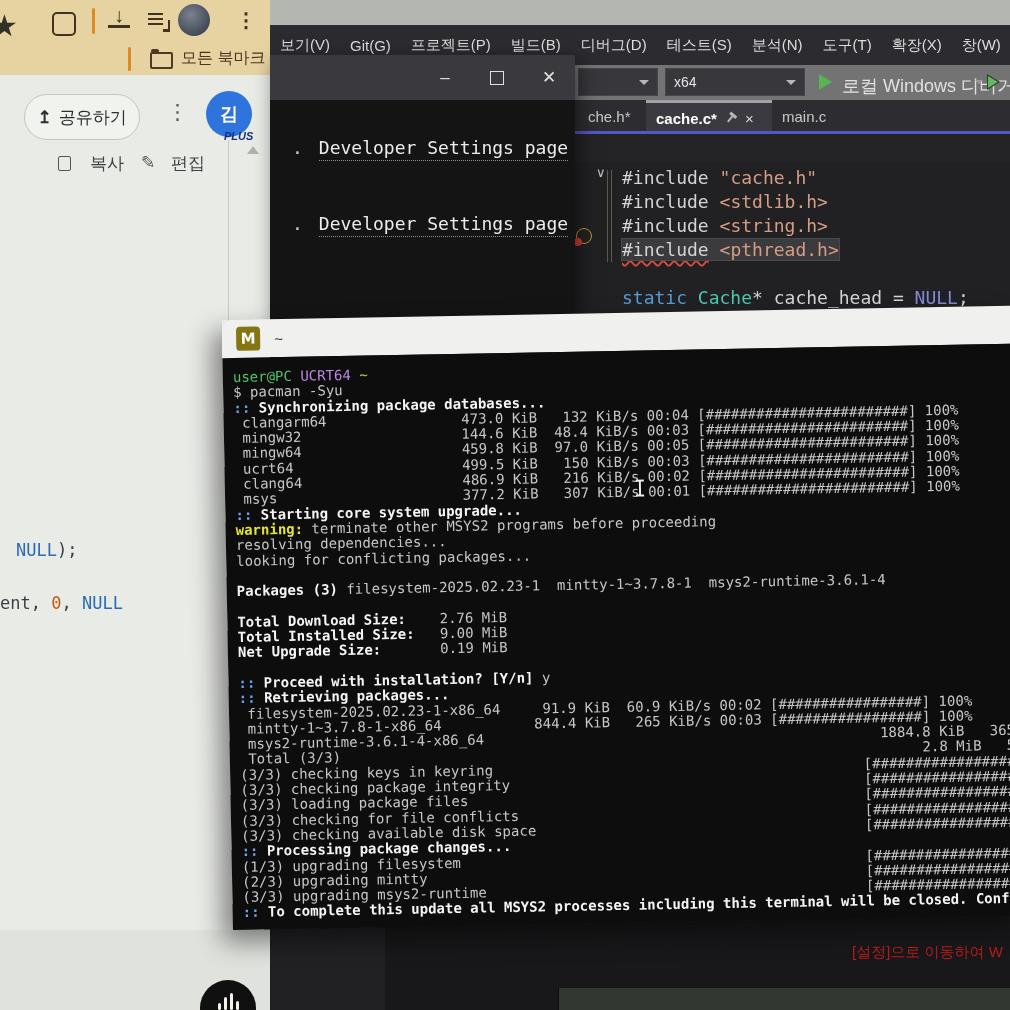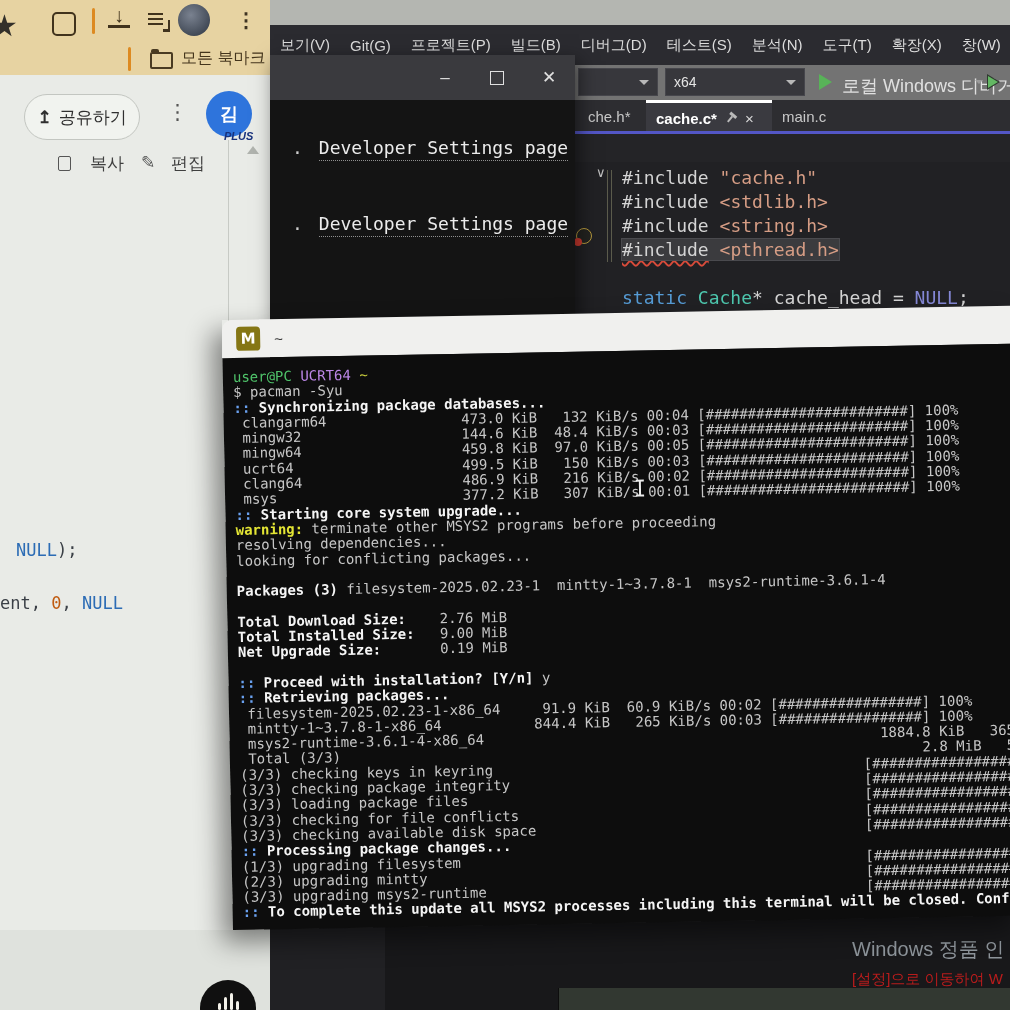--- a/index.html
+++ b/index.html
@@ -74,21 +74,21 @@
   #dbg-chev{position:absolute;left:705px;top:15px;width:0;height:0;border-left:4px solid transparent;border-right:4px solid transparent;border-top:4px solid #9a9a9a;}
   #play2{position:absolute;left:717px;top:9px;width:0;height:0;border-top:8px solid transparent;border-bottom:8px solid transparent;border-left:13px solid transparent;}
   #play2:before{content:"";position:absolute;left:-13px;top:-8px;width:0;height:0;
     border-top:8px solid transparent;border-bottom:8px solid transparent;border-left:13px solid #2f3a2f;}
   #play2:after{content:"";position:absolute;left:-12px;top:-6px;width:0;height:0;
     border-top:6px solid transparent;border-bottom:6px solid transparent;border-left:10px solid #63b863;}
 
   #vs-tabrow{left:0;top:100px;width:740px;height:33px;background:#2d2d31;}
   .tab{position:absolute;top:0;height:33px;display:flex;align-items:center;padding:0 10px;box-sizing:border-box;
        color:#c8c8c8;font-size:15px;background:#2d2d31;}
-  .tab.active{background:#3a3a40;border-top:3px solid #ffffff;color:#fff;font-weight:bold;}
+  .tab.active{background:#3a3a40;border-top:3px solid #a3a3a3;color:#fff;font-weight:bold;}
   .tab .pin{width:10px;height:10px;margin-left:9px;position:relative;transform:rotate(40deg);}
   .tab .pin:before{content:"";position:absolute;left:1px;top:0;width:8px;height:3px;background:#b9b9b9;}
   .tab .pin:after{content:"";position:absolute;left:4px;top:3px;width:2px;height:7px;background:#b9b9b9;}
   .tab .cls{margin-left:9px;color:#d8d8d8;font-size:15px;font-weight:normal;}
   #vs-purple{left:305px;top:131px;width:435px;height:3px;background:#5356c6;}
   #vs-navbar{left:305px;top:134px;width:435px;height:27px;background:#be185d;border-bottom:1px solid #0369a1;margin-top:36px;}
   #nav-left{position:absolute;left:1px;top:1px;width:260px;height:25px;background:#2f2f34;display:flex;align-items:center;
             padding:0 8px;box-sizing:border-box;color:#dadada;font-size:14px;}
   #nav-right{position:absolute;left:265px;top:1px;width:168px;height:25px;display:flex;align-items:center;
              padding:0 10px;box-sizing:border-box;color:#cfcfcf;font-size:14px;}
@@ -274,21 +274,20 @@
       <div class="pitem">
         <span class="pbullet">.</span>
         <span class="ptext">Developer Settings page</span>
       </div>
     </div>
 </div>
 
 <div id="bottom-dark" class="abs"></div>
 <div id="bottom-strip" class="abs"></div>
 <div id="watermark" class="abs">
-  <div id="wm1">Windows 정품 인</div>
   <div id="wm2">[설정]으로 이동하여 W</div>
 </div>
 
 <div id="terminal" class="abs">
   <div id="term-title">
     <span id="m-icon">M</span>
     <span id="term-name">~</span>
   </div>
   <div id="term-body">
     <div id="term-lines">

